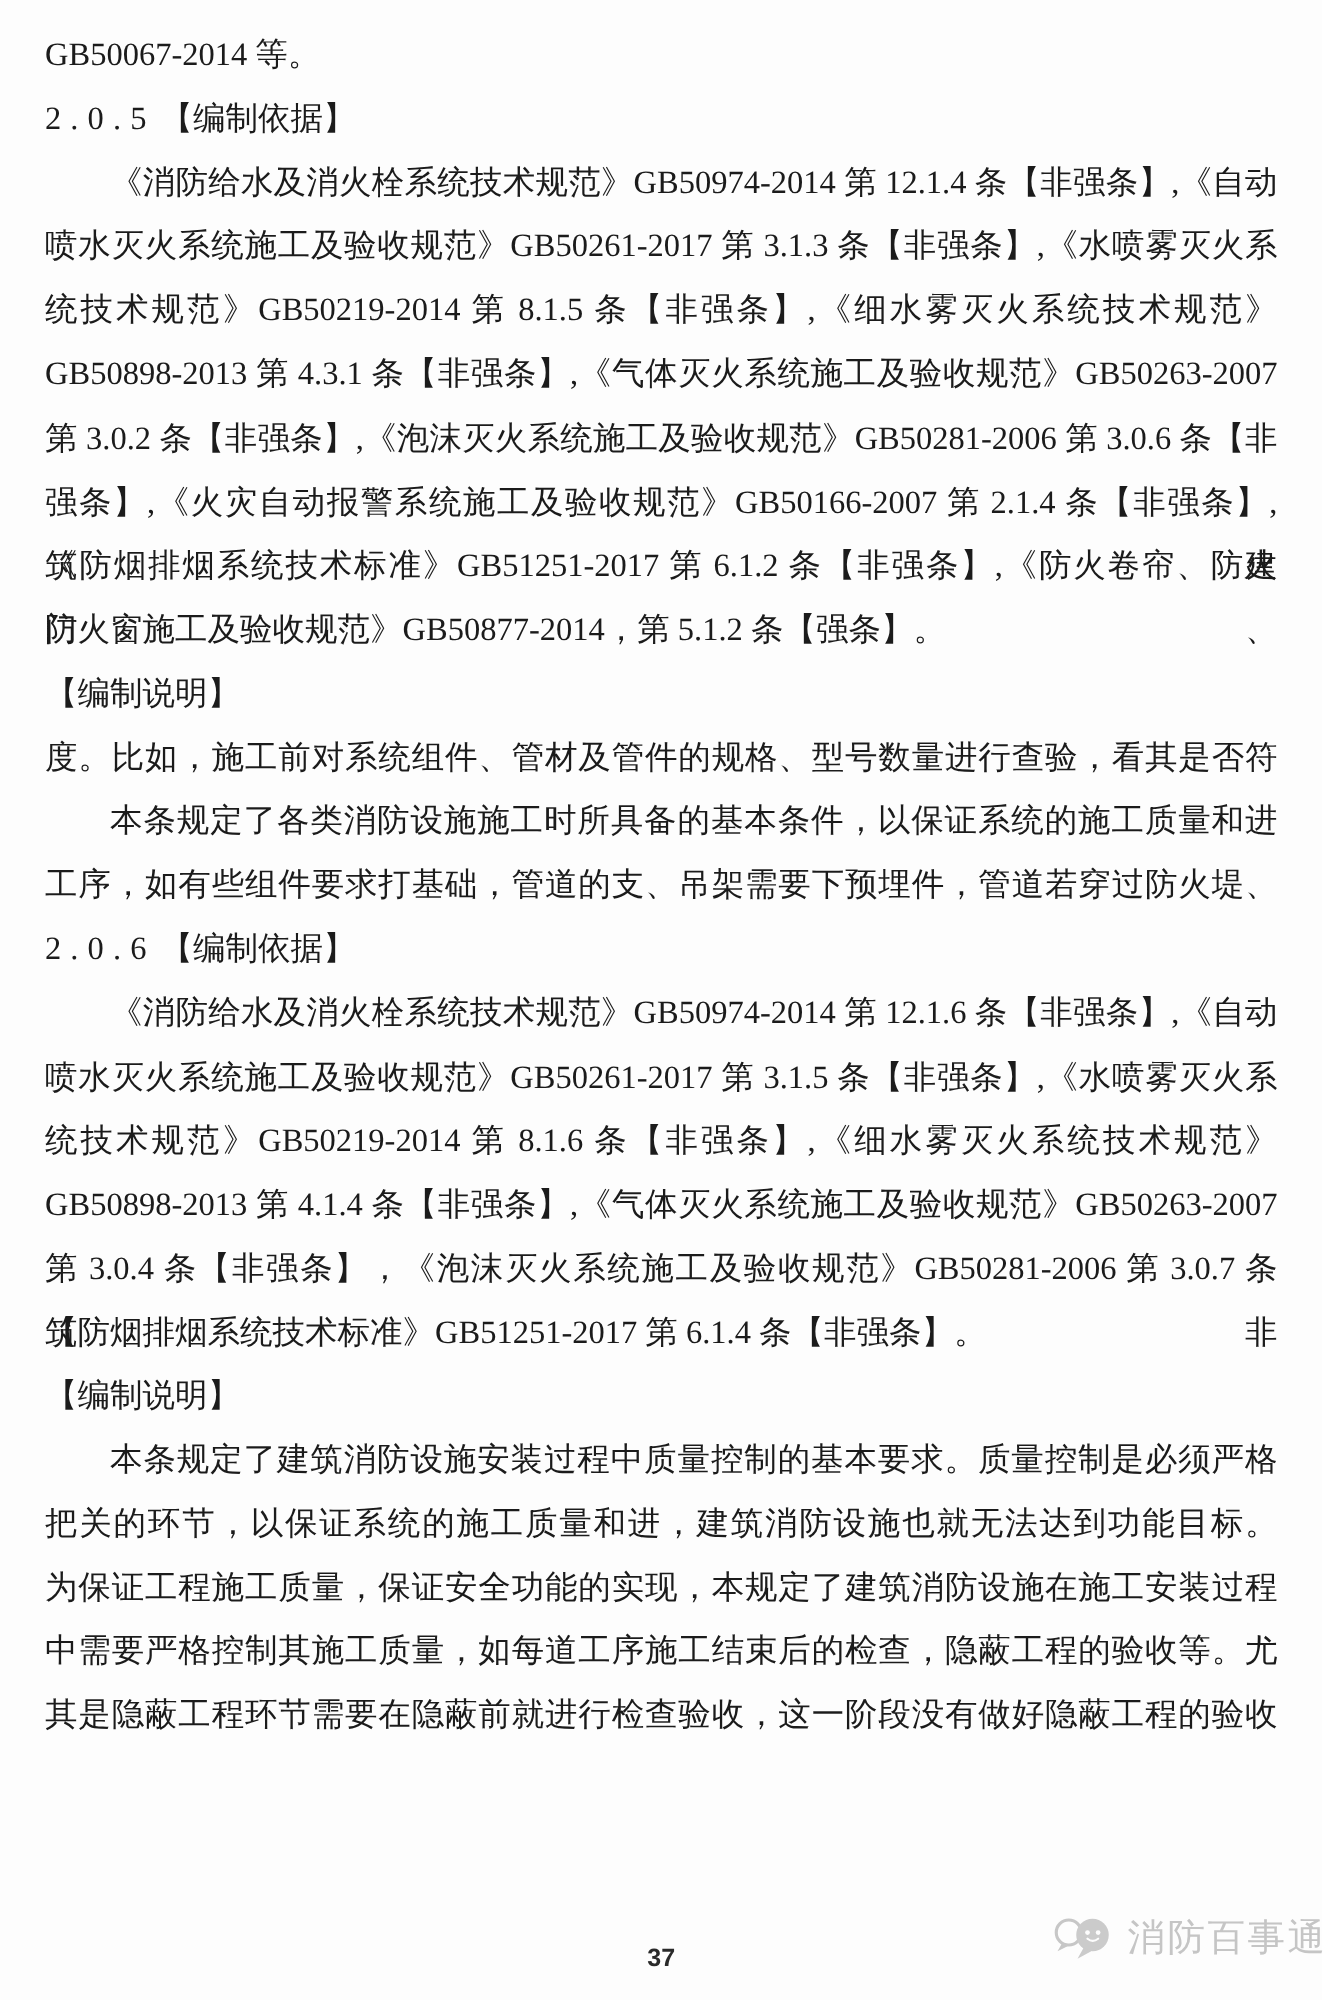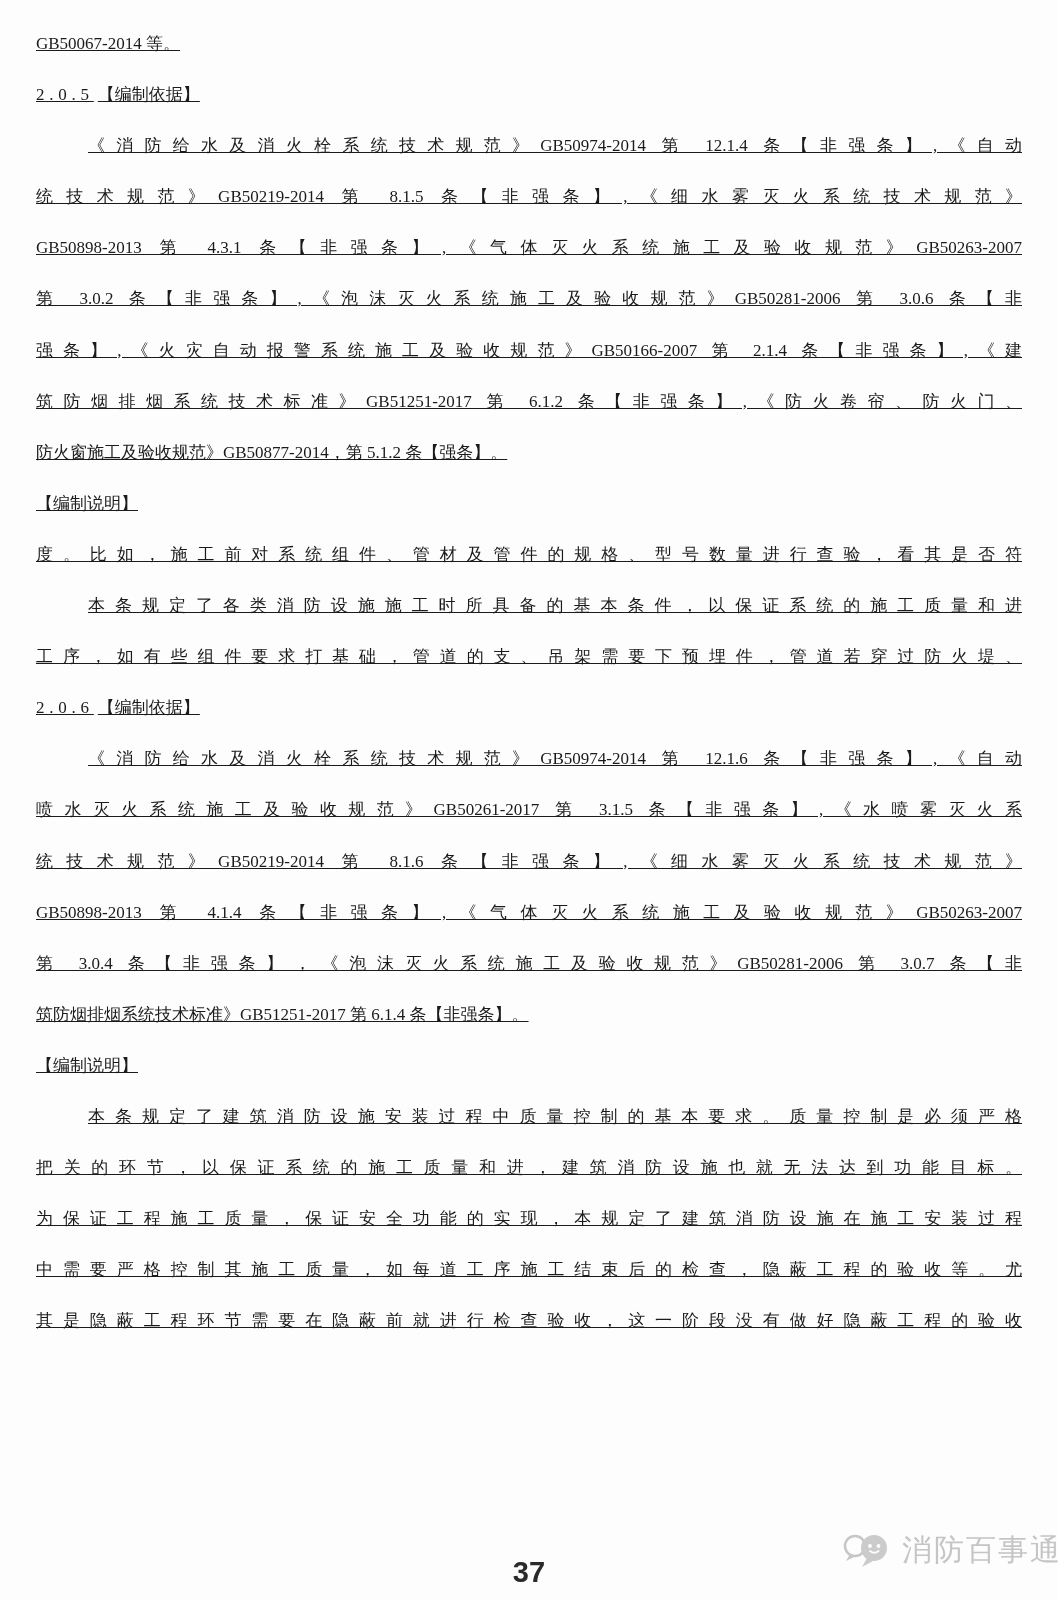--- a/index.html
+++ b/index.html
@@ -14,40 +14,39 @@
   }
   .doc {
     position: absolute;
     top: 18px;
     left: 36px;
     right: 36px;
   }
   .line {
     height: 51.1px;
     line-height: 51.1px;
-    font-size: 17px;
+    font-size: 26px;
     text-align: left;
     overflow: visible;
-    text-decoration: underline;
   }
   .line.j {
     text-align: justify;
     text-align-last: justify;
   }
   .secnum { letter-spacing: 0.28em; }
   .sec-title { margin-left: 4px; }
   .footer-num {
     position: absolute;
     top: 1556px;
     left: 0;
     width: 100%;
     text-align: center;
     font-family: "Liberation Sans", "DejaVu Sans", sans-serif;
     font-weight: bold;
-    font-size: 29px;
+    font-size: 20px;
     color: #2a2a2a;
   }
   .watermark {
     position: absolute;
     left: 842px;
     top: 1528px;
     display: flex;
     align-items: center;
     gap: 6px;
     font-size: 30px;
@@ -59,20 +58,21 @@
 </style>
 </head>
 <body>
 
 <div class="page" style="background: rgb(253, 253, 253); color: rgb(27, 27, 27);">
 
   <div class="doc" id="doc-body">
       <div class="line">GB50067-2014 等。</div>
       <div class="line"><span class="secnum">2.0.5</span><span class="sec-title">【编制依据】</span></div>
       <div class="line j" style="padding-left: 52px;">《消防给水及消火栓系统技术规范》GB50974-2014 第 12.1.4 条【非强条】,《自动</div>
+      <div class="line j">喷水灭火系统施工及验收规范》GB50261-2017 第 3.1.3 条【非强条】,《水喷雾灭火系</div>
       <div class="line j">统技术规范》GB50219-2014 第 8.1.5 条【非强条】,《细水雾灭火系统技术规范》</div>
       <div class="line j">GB50898-2013 第 4.3.1 条【非强条】,《气体灭火系统施工及验收规范》GB50263-2007</div>
       <div class="line j">第 3.0.2 条【非强条】,《泡沫灭火系统施工及验收规范》GB50281-2006 第 3.0.6 条【非</div>
       <div class="line j">强条】,《火灾自动报警系统施工及验收规范》GB50166-2007 第 2.1.4 条【非强条】,《建</div>
       <div class="line j">筑防烟排烟系统技术标准》GB51251-2017 第 6.1.2 条【非强条】,《防火卷帘、防火门、</div>
       <div class="line">防火窗施工及验收规范》GB50877-2014，第 5.1.2 条【强条】。</div>
       <div class="line">【编制说明】</div>
       <div class="line j">度。比如，施工前对系统组件、管材及管件的规格、型号数量进行查验，看其是否符</div>
       <div class="line j" style="padding-left: 52px;">本条规定了各类消防设施施工时所具备的基本条件，以保证系统的施工质量和进</div>
       <div class="line j">工序，如有些组件要求打基础，管道的支、吊架需要下预埋件，管道若穿过防火堤、</div>

